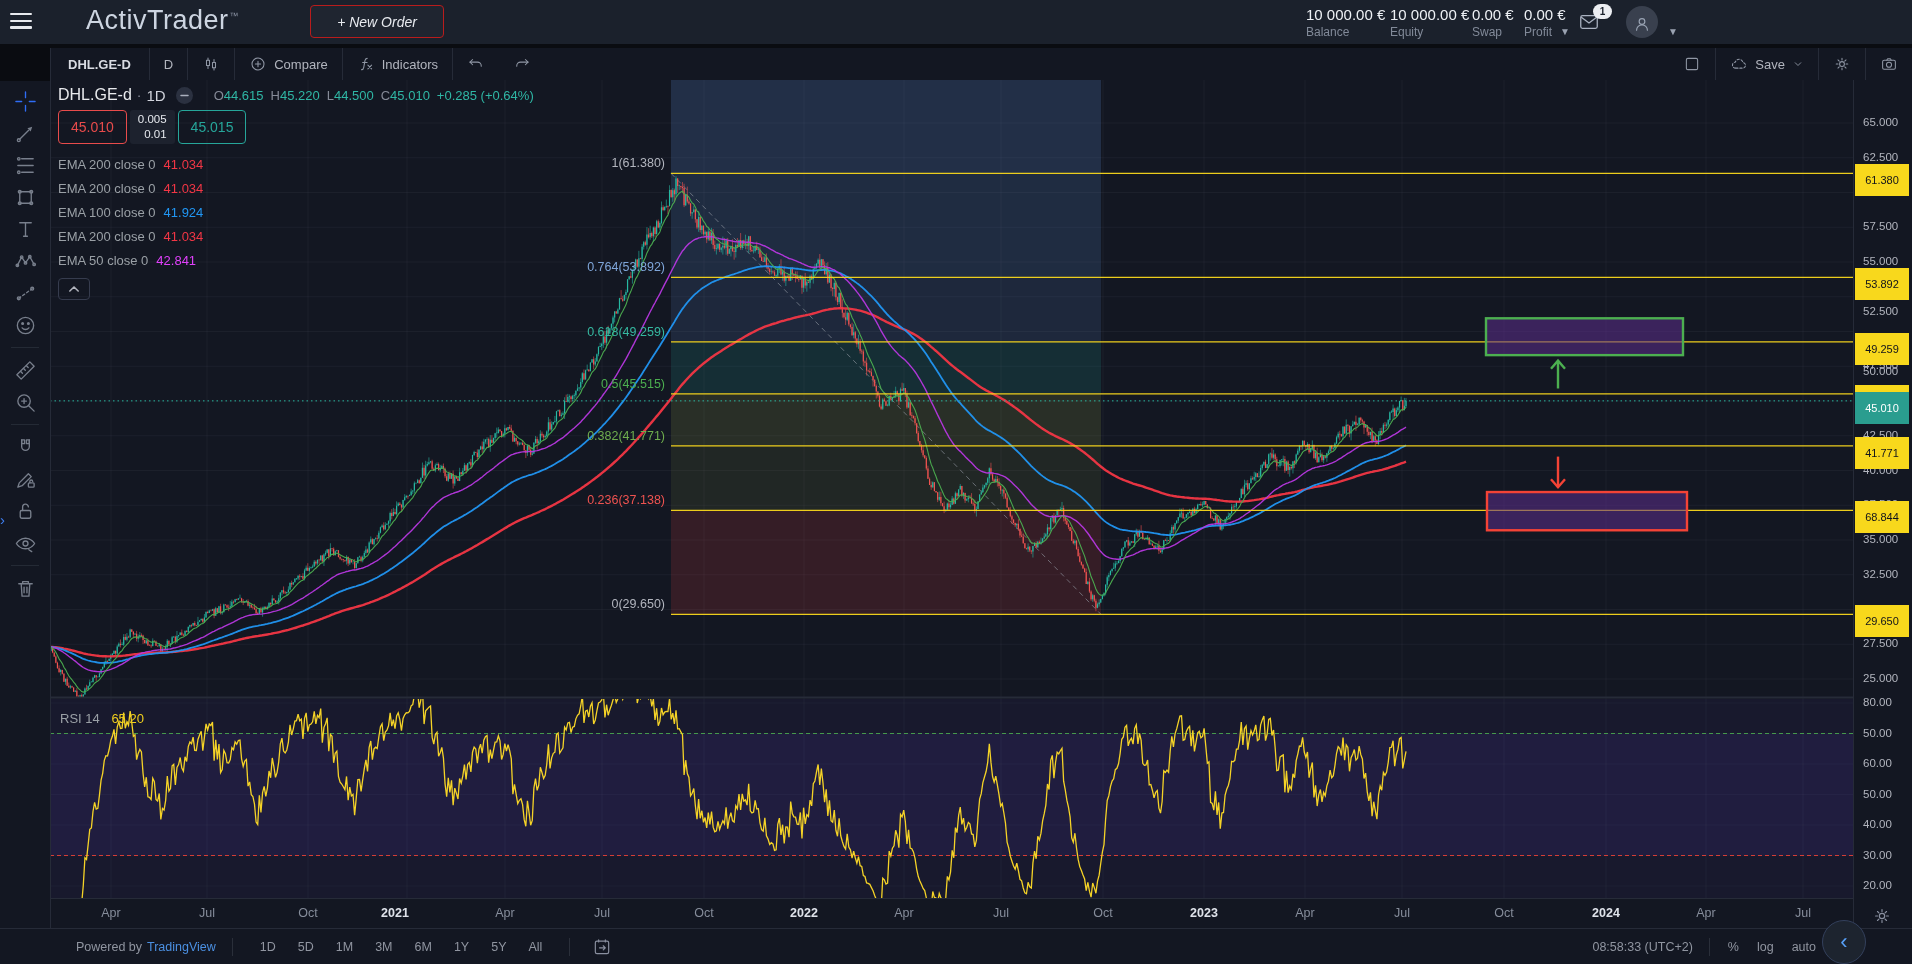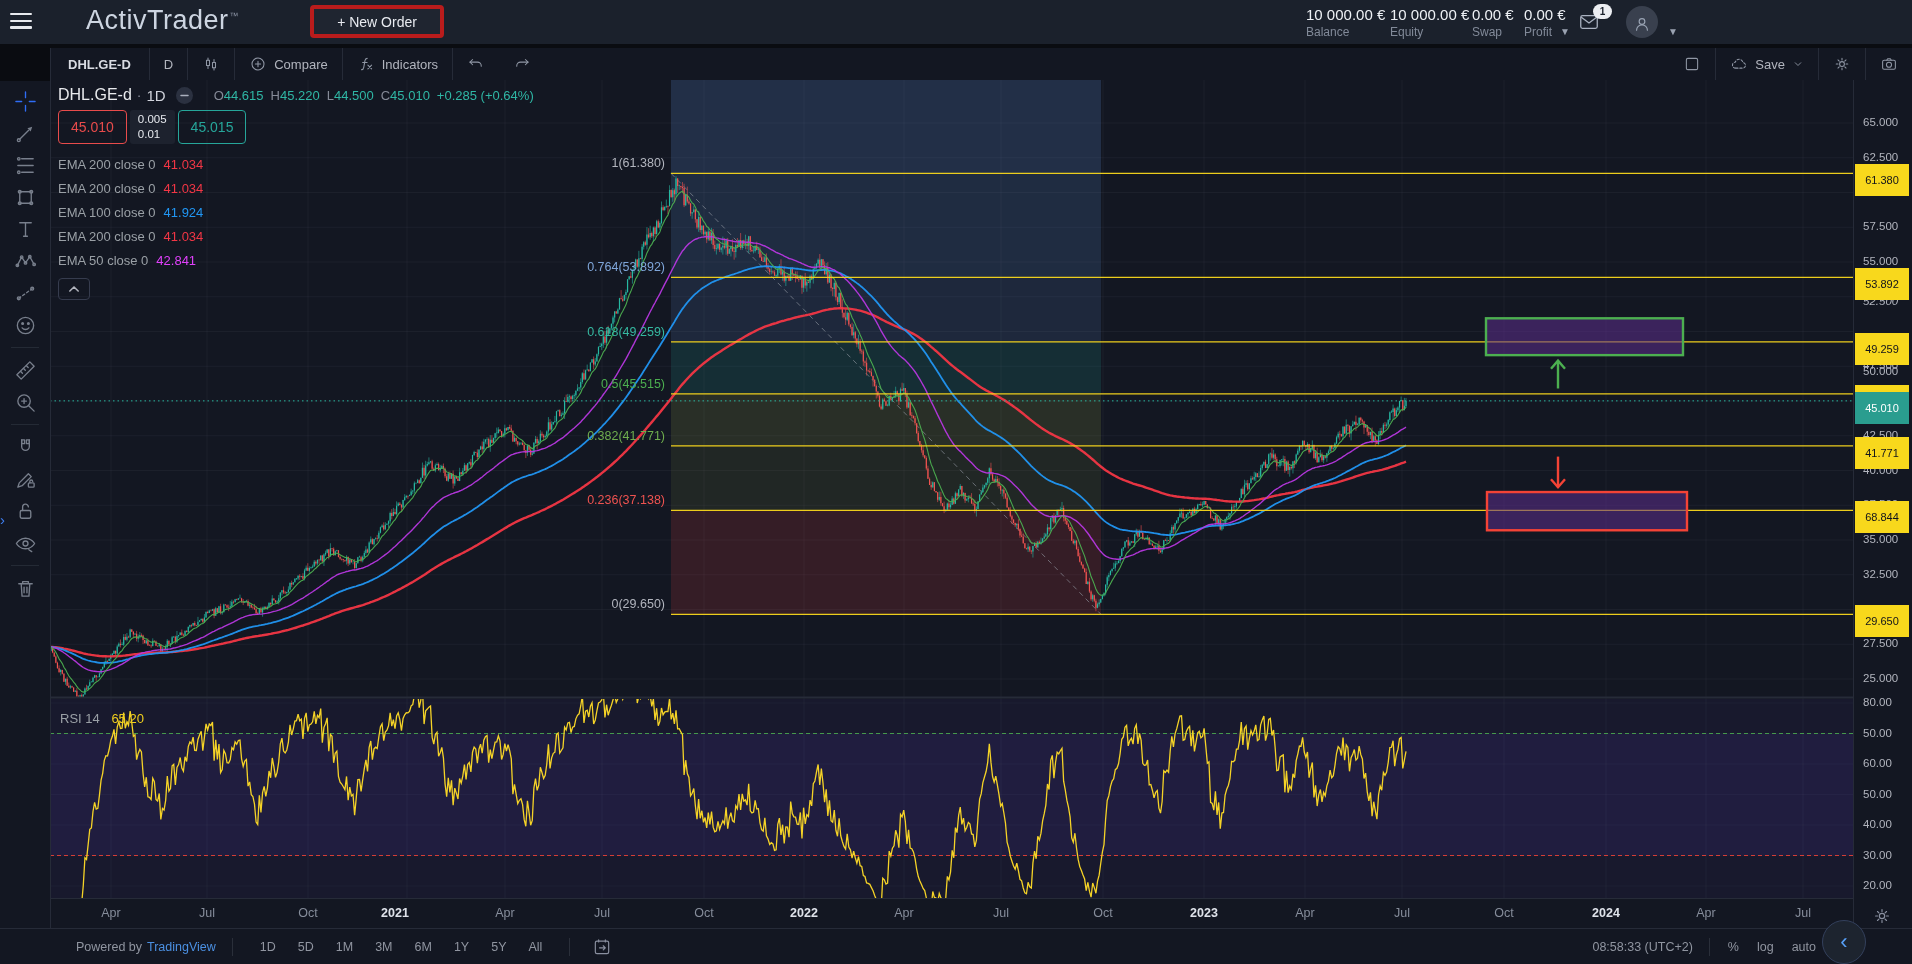--- a/index.html
+++ b/index.html
@@ -6,21 +6,21 @@
   #app{position:relative;width:1912px;height:964px;background:#0a0c11;overflow:hidden;color:#d1d4dc;font-size:13px;}
   .ic{stroke:currentColor;fill:none;stroke-width:1.4;stroke-linecap:round;stroke-linejoin:round;display:block;}
 
   
   #topbar{position:absolute;left:0;top:0;width:1912px;height:44px;background:#1b212c;}
   #burger{position:absolute;left:10px;top:13px;width:22px;height:17px;cursor:pointer;}
   #burger span{display:block;height:2.4px;background:#e8eaee;margin-bottom:4.2px;border-radius:1px;}
   #brand{position:absolute;left:86px;top:5px;font-size:27px;font-weight:300;letter-spacing:.5px;color:#cdd5e1;}
   #brand sup{font-size:9px;color:#8b93a3;margin-left:1px;}
   #new-order{position:absolute;left:310px;top:5px;width:134px;height:33px;background:rgba(255,255,255,0.02);
-    border:4px solid #b91c1c;border-radius:4px;color:#e8ebf0;font-size:14px;cursor:pointer;font-family:inherit;}
+    border:1px solid #b91c1c;border-radius:4px;color:#e8ebf0;font-size:14px;cursor:pointer;font-family:inherit;font-style:italic;}
   .stat{position:absolute;top:6px;}
   .stat .v{font-size:15px;color:#eef1f5;}
   .stat .l{font-size:12px;color:#828a99;margin-top:2px;}
   .caret{position:absolute;color:#9aa2b1;font-size:10px;cursor:pointer;}
   #mail{position:absolute;left:1576px;top:11px;width:26px;height:22px;color:#aab2c1;cursor:pointer;}
   #mail-badge{position:absolute;left:1593px;top:4px;min-width:15px;height:15px;border-radius:8px;background:#eceef2;
     color:#1b212c;font-size:10px;font-weight:bold;text-align:center;line-height:15px;padding:0 2px;}
   #avatar{position:absolute;left:1626px;top:6px;width:32px;height:32px;border-radius:50%;background:#39404e;color:#9aa4b4;
     display:flex;align-items:center;justify-content:center;cursor:pointer;overflow:hidden;}
   #avatar svg{width:20px;height:20px;margin-top:4px;}
@@ -57,21 +57,21 @@
   #sym-int{font-size:15px;color:#d1d4dc;margin-right:10px;}
   #legend-min{width:17px;height:17px;border-radius:50%;background:#2b3140;color:#aab0bd;display:inline-flex;
     align-items:center;justify-content:center;margin-right:14px;cursor:pointer;}
   #legend-min svg{width:12px;height:12px;}
   .ohlc-k{color:#868b98;font-size:13px;margin-left:7px;}
   .ohlc-v{color:#2fb7a5;font-size:13px;}
   .ohlc-chg{color:#2fb7a5;font-size:13px;margin-left:7px;}
   .pbox{border-radius:4px;padding:8px 12px;font-size:14px;border:1px solid;cursor:pointer;}
   .pbox.bid{border-color:#e84b4b;color:#e84b4b;}
   .pbox.ask{border-color:#26a69a;color:#26a69a;}
-  #spread{background:#1d222e;border-radius:3px;padding:2px 8px;margin:0 3px;text-align:left;color:#e6e9ee;font-size:11.5px;line-height:15px;}
+  #spread{background:#1d222e;border-radius:3px;padding:2px 8px;margin:0 3px;text-align:right;color:#e6e9ee;font-size:11.5px;line-height:15px;}
   .ind-row{height:24px;display:flex;align-items:center;font-size:13px;color:#9aa0a6;}
   .ind-val{margin-left:8px;}
   #legend-collapse{margin-top:6px;width:30px;height:20px;background:transparent;border:1px solid #363c4e;border-radius:4px;
     color:#b2b5be;display:flex;align-items:center;justify-content:center;cursor:pointer;}
   #legend-collapse svg{width:13px;height:13px;}
   #rsi-legend{position:absolute;left:10px;top:631px;z-index:6;font-size:13px;color:#9aa0a6;}
   #rsi-val{color:#f0cf1d;margin-left:8px;}
 
   .fib-label{position:absolute;width:160px;text-align:right;font-size:12.5px;z-index:4;}
 
@@ -575,21 +575,21 @@
         <svg class="ic" viewBox="0 0 24 24" style="width:100%;height:100%;">
           <circle cx="12" cy="12" r="3.2"></circle>
           <path d="M12 4.3v2.4M12 17.3v2.4M4.3 12h2.4M17.3 12h2.4M6.6 6.6l1.7 1.7M15.7 15.7l1.7 1.7M17.4 6.6l-1.7 1.7M8.3 15.7l-1.7 1.7"></path>
         </svg>
       </div>
   <div class="p-tick" style="top: 36px;">65.000</div>
       <div class="p-tick" style="top: 70.75px;">62.500</div>
       <div class="p-tick" style="top: 105.5px;">60.000</div>
       <div class="p-tick" style="top: 140.25px;">57.500</div>
       <div class="p-tick" style="top: 175px;">55.000</div>
-      <div class="p-tick" style="top: 215px; font-style: italic;">52.500</div>
+      <div class="p-tick" style="top: 225px;">52.500</div>
       <div class="p-tick" style="top: 244.5px; margin-top: 40px;">50.000</div>
       <div class="p-tick" style="top: 279.25px;">47.500</div>
       <div class="p-tick" style="top: 348.75px;">42.500</div>
       <div class="p-tick" style="top: 383.5px;">40.000</div>
       <div class="p-tick" style="top: 418.25px;">37.500</div>
       <div class="p-tick" style="top: 453px;">35.000</div>
       <div class="p-tick" style="top: 487.75px;">32.500</div>
       <div class="p-tick" style="top: 522.5px;">30.000</div>
       <div class="p-tick" style="top: 557.25px;">27.500</div>
       <div class="p-tick" style="top: 592px;">25.000</div>

